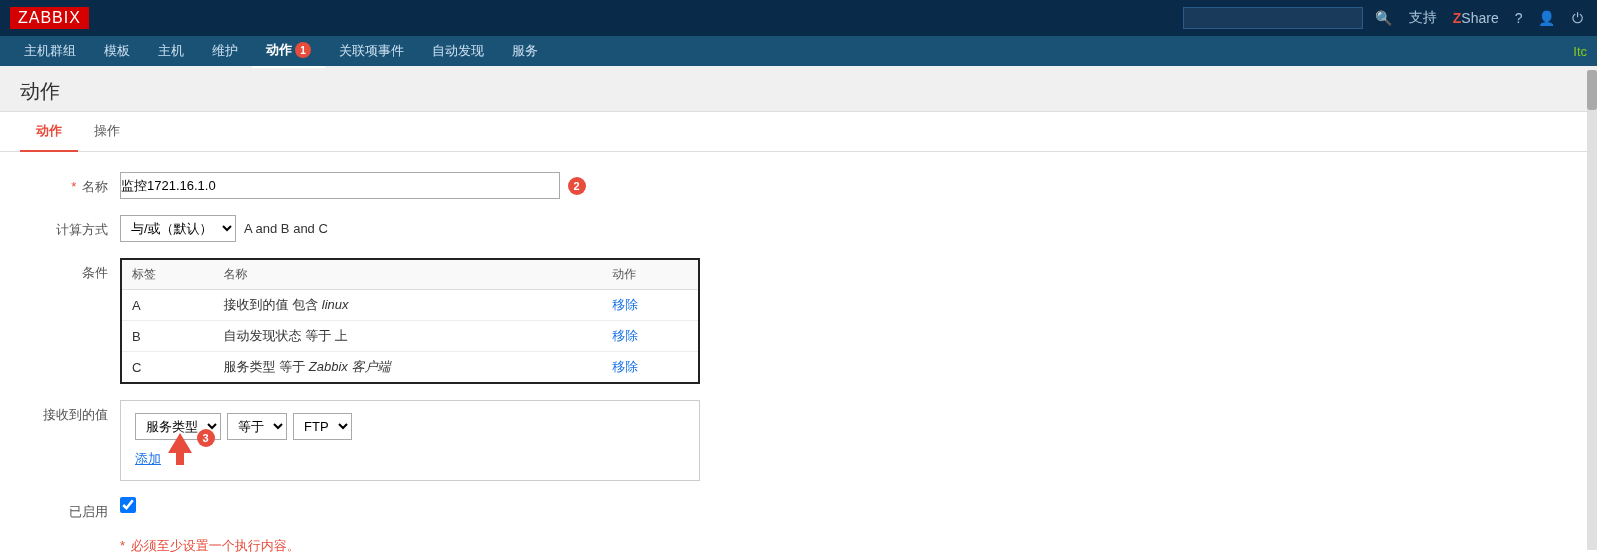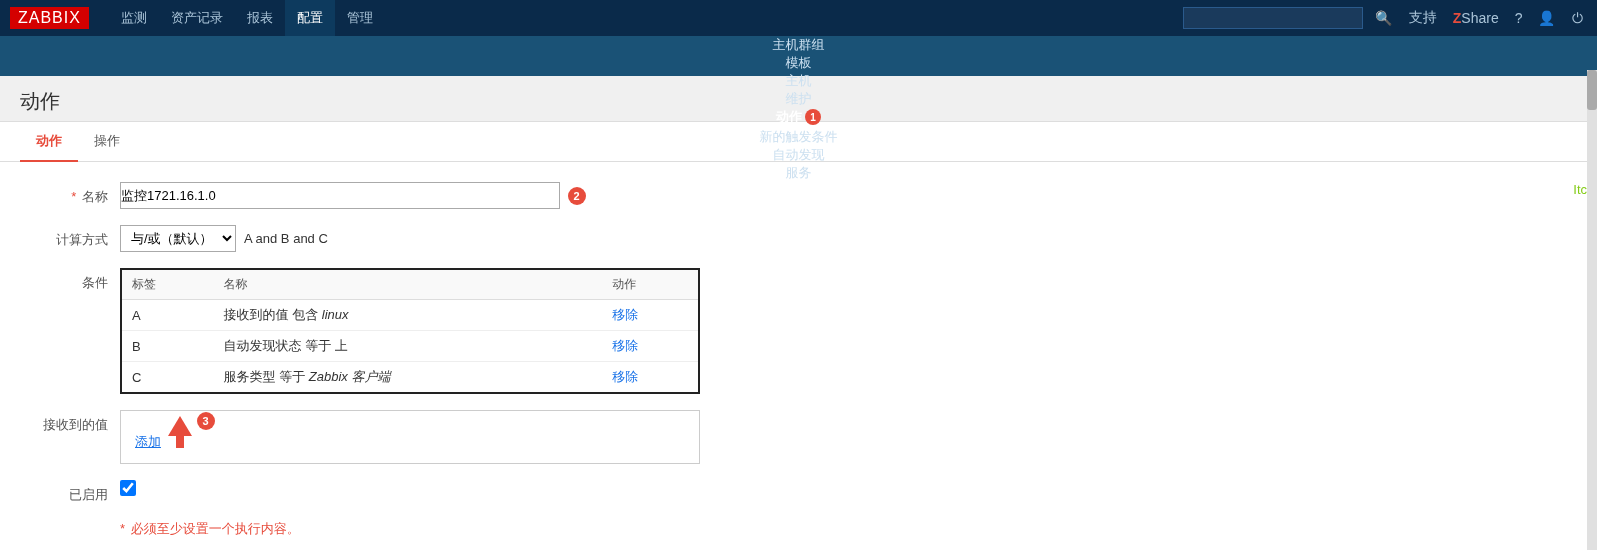--- a/index.html
+++ b/index.html
@@ -62,23 +62,22 @@
       font-size: 14px;
       cursor: pointer;
       padding: 0 4px;
     }
 
     
     .second-nav {
       background: #1a5276;
       display: flex;
       align-items: center;
-      height: 40px;
+      height: 30px;
       padding: 0 10px;
-      flex-direction: column;
     }
     .second-nav-item {
       color: #cce0f0;
       padding: 0 14px;
       cursor: pointer;
       height: 34px;
       display: flex;
       align-items: center;
       font-size: 13px;
       position: relative;
@@ -301,27 +300,20 @@
       background: #aaa;
       border-radius: 3px;
       margin-top: 0;
     }
   </style>
 </head>
 <body>
 
 <div class="top-bar">
   <div class="logo">ZABBIX</div>
-  <nav class="top-nav">
-    <a class="top-nav-item">监测</a>
-    <a class="top-nav-item">资产记录</a>
-    <a class="top-nav-item">报表</a>
-    <a class="top-nav-item active">配置</a>
-    <a class="top-nav-item">管理</a>
-  </nav>
   <div class="top-nav-right">
     <input class="search-box-top" type="text" style="">
     <span class="top-icon">🔍</span>
     <span class="top-icon">
       <span>支持</span>
     </span>
     <span class="top-icon">
       <span style="color:#e74c3c; font-weight:bold;">Z</span><span>Share</span>
     </span>
     <span class="top-icon">?</span>
@@ -332,21 +324,21 @@
 
 <div class="second-nav">
   <a class="second-nav-item">主机群组</a>
   <a class="second-nav-item">模板</a>
   <a class="second-nav-item">主机</a>
   <a class="second-nav-item">维护</a>
   <a class="second-nav-item active">
     <span>动作</span>
     <span class="badge">1</span>
   </a>
-  <a class="second-nav-item">新的触发条件</a>
+  <a class="second-nav-item">关联项事件</a>
   <a class="second-nav-item">自动发现</a>
   <a class="second-nav-item">服务</a>
   <div class="second-nav-right">Itc</div>
 </div>
 
 <div class="page-header">
   <h1 class="page-title">动作</h1>
 </div>
 
 <div class="tabs">
@@ -408,20 +400,31 @@
           </tbody>
         </table>
       </div>
     </div>
   </div>
 
   <div class="form-row" style="align-items:flex-start;">
     <div class="form-label">接收到的值</div>
     <div class="form-field">
       <div style="border:1px solid #ccc; padding:12px 14px; width:580px; background:#fff;">
+        <div class="new-trigger-row">
+          <select class="trigger-select">
+            <option>服务类型</option>
+          </select>
+          <select class="trigger-select">
+            <option>等于</option>
+          </select>
+          <select class="trigger-select">
+            <option>FTP</option>
+          </select>
+        </div>
         <div style="margin-top:10px; position:relative; display:inline-block;">
           <a class="add-link">
             <span>添加</span>
           </a>
           <span style="position:relative; display:inline-block;">
             
             <svg width="40" height="35" style="position:absolute; left:-5px; top:-30px;">
               <polygon points="20,0 8,20 32,20" fill="#e74c3c"></polygon>
               <rect x="16" y="18" width="8" height="14" fill="#e74c3c"></rect>
             </svg>

